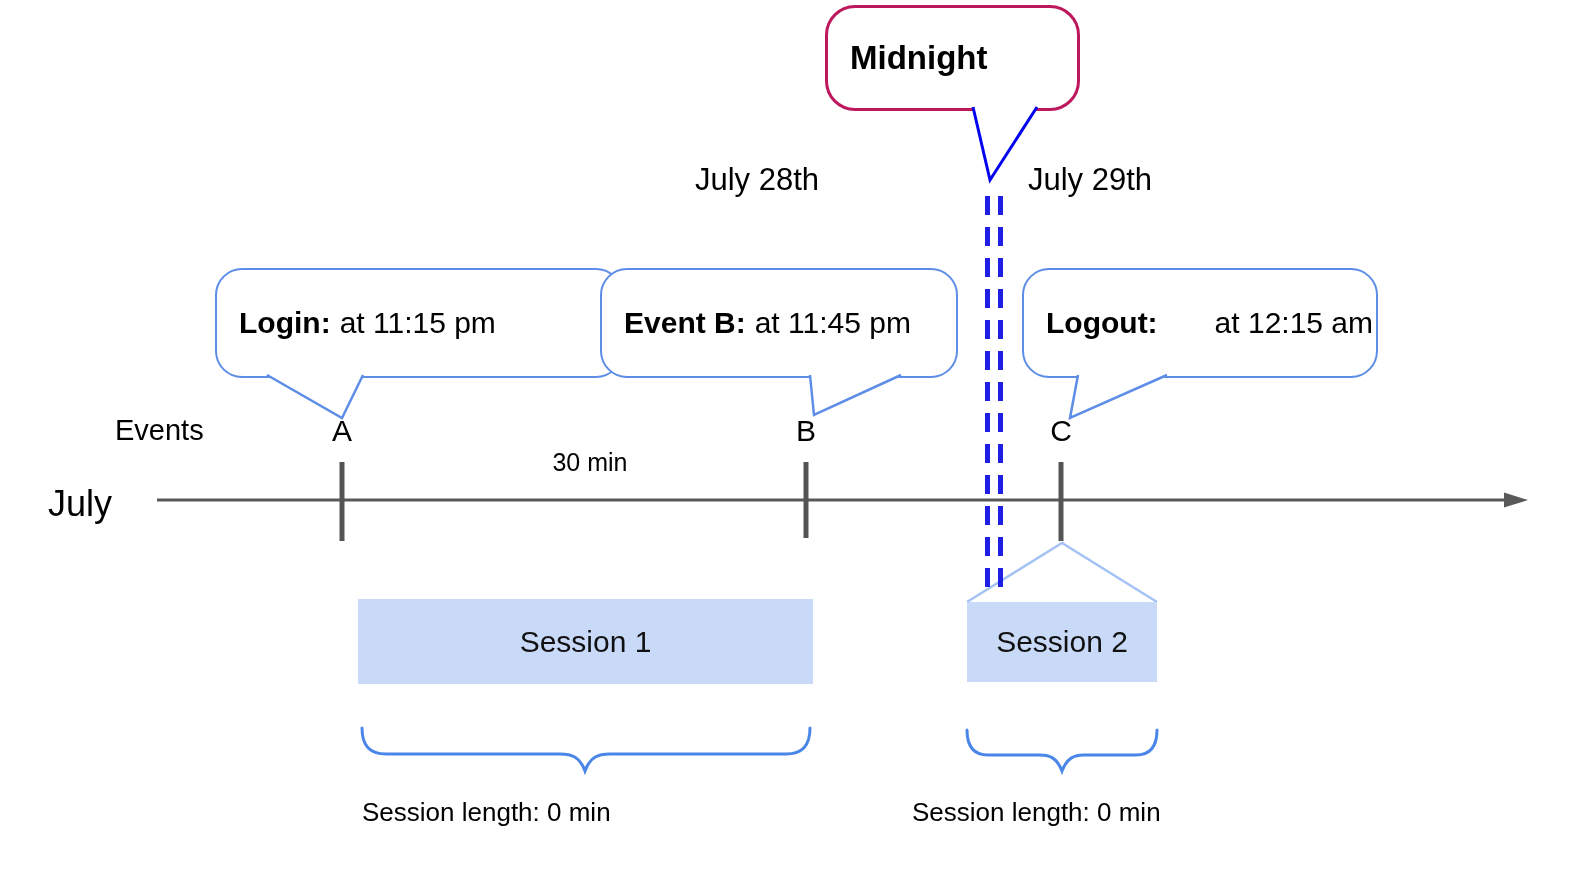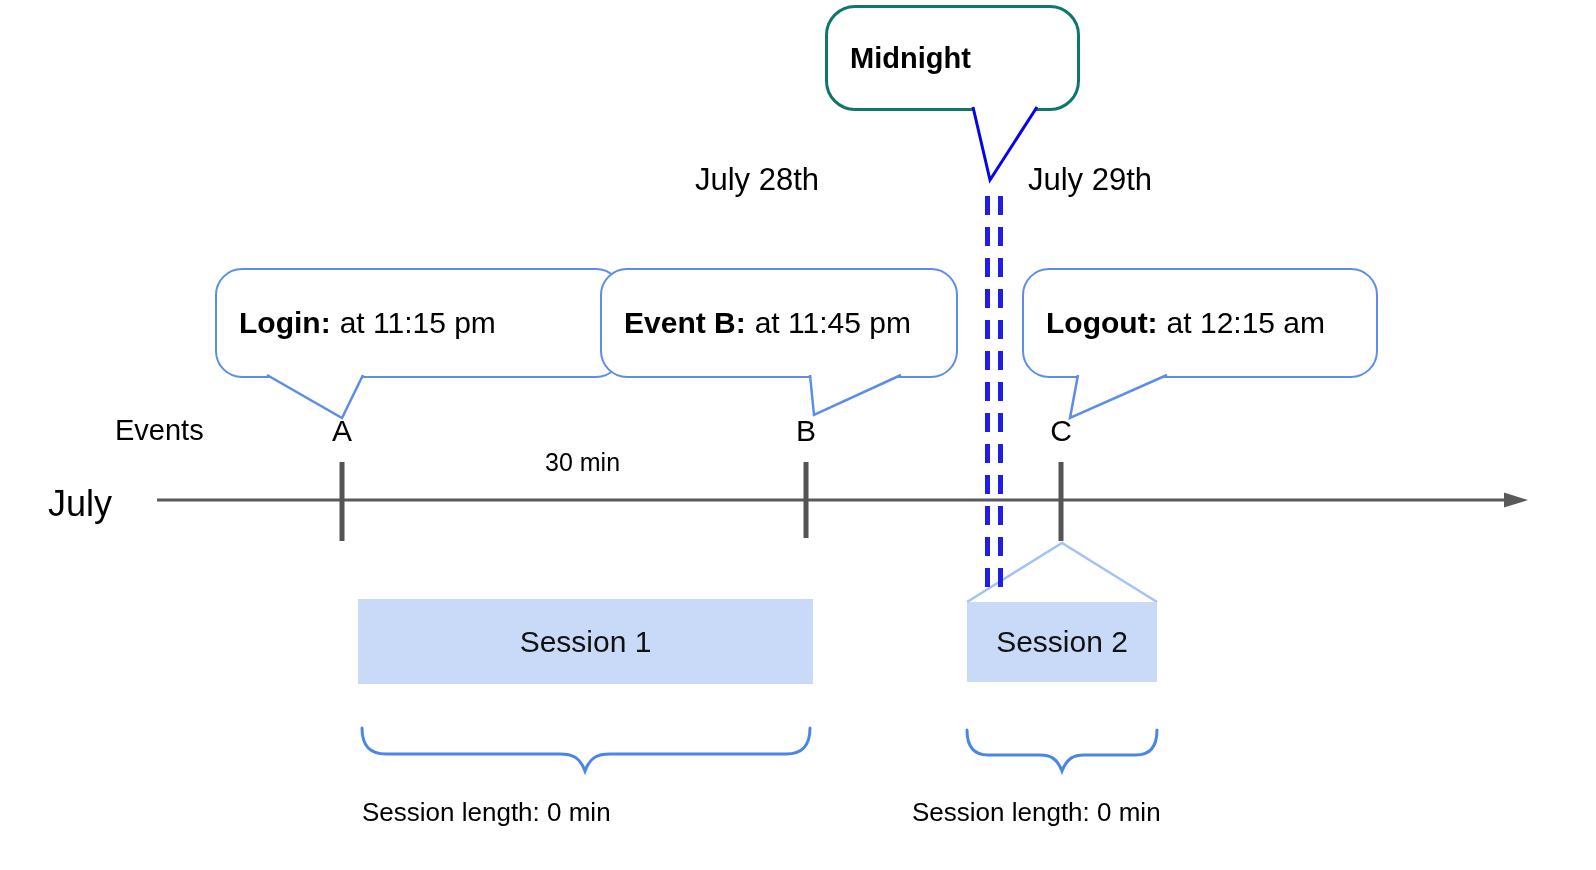--- a/index.html
+++ b/index.html
@@ -19,36 +19,36 @@
   #session2-box{left:967px;top:602px;width:190px;height:80px;}
   .bubble{
     position:absolute;background:#fff;border:2.5px solid #5d8de6;border-radius:27px;
     display:flex;align-items:center;box-sizing:border-box;
     font-size:30px;z-index:3;padding-left:22px;
   }
   .bubble .bold{font-weight:bold;}
   .bubble .rest{margin-left:9px;}
   #login-bubble{left:215px;top:268px;width:408px;height:110px;}
   #eventb-bubble{left:600px;top:268px;width:358px;height:110px;}
-  #logout-bubble{left:1022px;top:268px;width:356px;height:110px;}
+  #logout-bubble{left:1022px;top:268px;width:356px;height:110px;gap:48px;}
   #midnight-bubble{
     left:825px;top:5px;width:255px;height:106px;
-    border:3px solid #0f766e;border-radius:30px;font-weight:bold;font-size:29px;
+    border:3px solid #be185d;border-radius:30px;font-weight:bold;font-size:33px;
   }
   .lbl{position:absolute;z-index:5;white-space:nowrap;}
   .date-lbl{font-size:31px;width:200px;text-align:center;top:162px;}
   #july28-label{left:657px;}
   #july29-label{left:990px;}
   #events-label{left:115px;top:414px;font-size:29px;}
   .marker{width:44px;text-align:center;top:414px;font-size:30px;}
   #marker-a{left:320px;}
   #marker-b{left:784px;}
   #marker-c{left:1039px;}
   #user-label{left:48px;top:483px;font-size:36px;}
-  #interval-label{left:545px;top:448px;width:90px;font-size:25px;}
+  #interval-label{left:545px;top:448px;width:90px;text-align:center;font-size:25px;}
   .session-length{top:797px;font-size:26px;}
   #session-length-1{left:362px;}
   #session-length-2{left:912px;}
 </style>
 </head>
 <body>
 
 <div id="canvas">
 
   <svg class="layer" id="base-layer" viewBox="0 0 1596 870">

